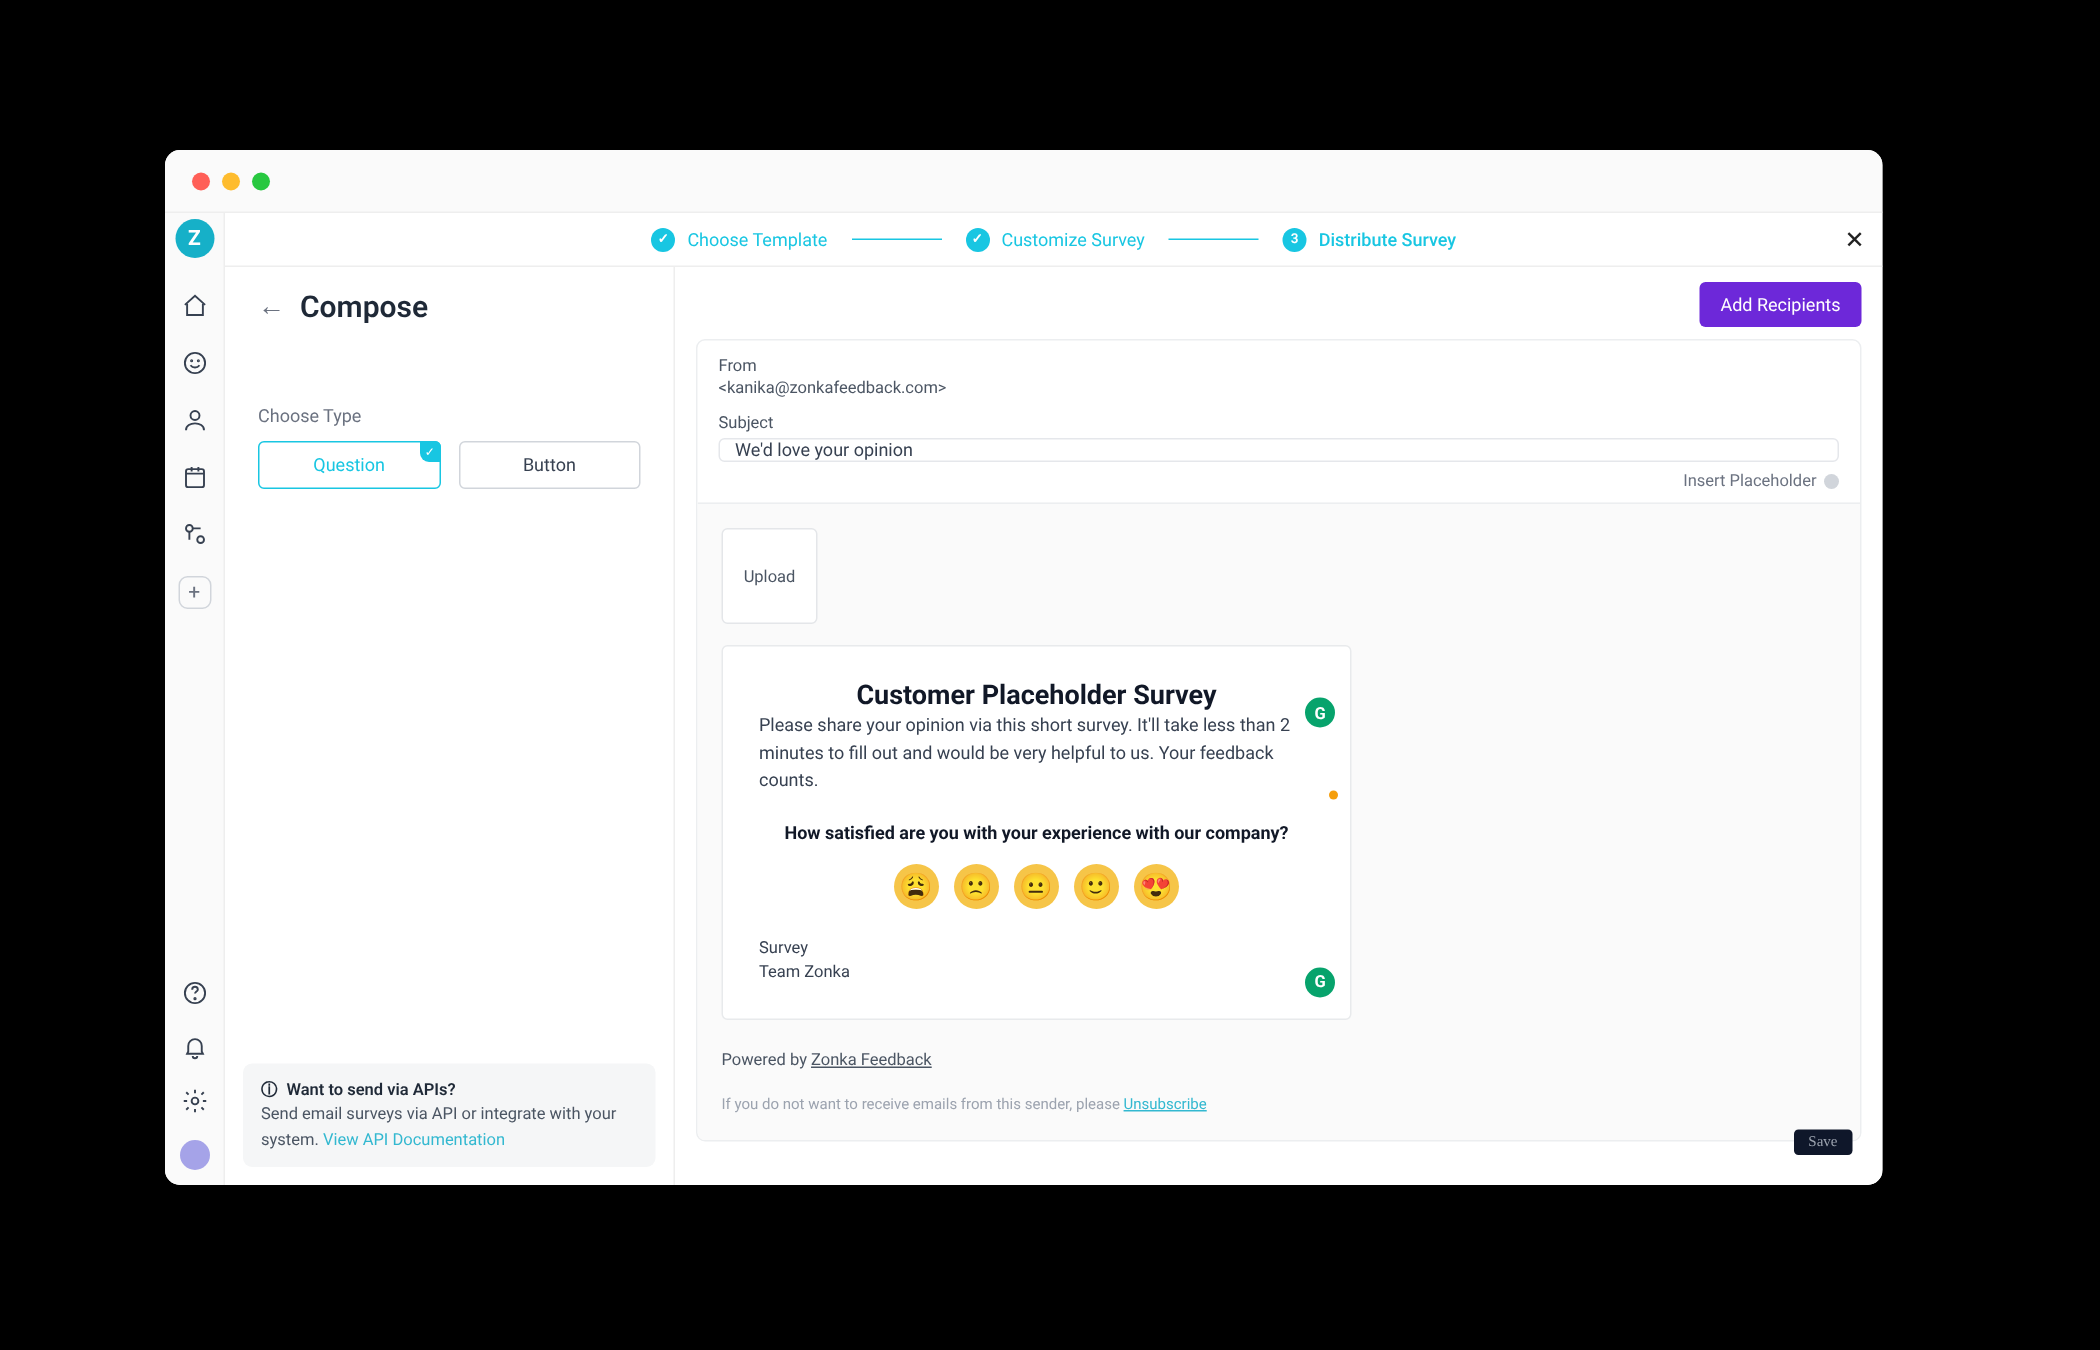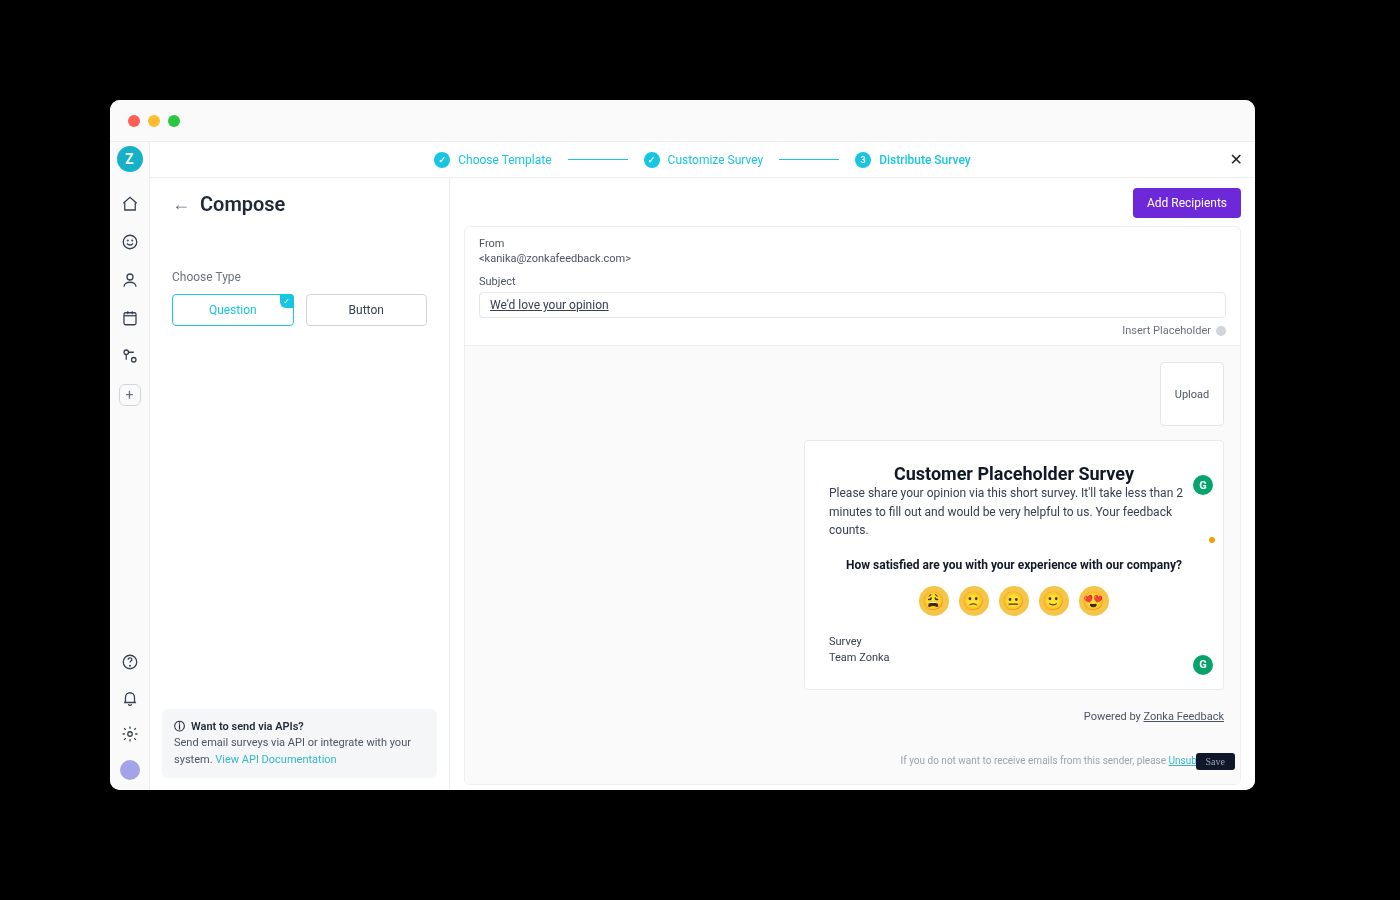--- a/index.html
+++ b/index.html
@@ -48,39 +48,39 @@
   
   .editor { flex:1; display:flex; flex-direction:column; padding:14px 14px 0 14px; overflow:hidden; }
   .header-row { display:flex; justify-content:flex-end; margin-bottom:8px; position:relative; height:26px; }
   .add-rec { position:absolute; right:0; top:-4px; background:#6d28d9; color:#fff; font-size:12px; border:none; padding:8px 14px; border-radius:4px; cursor:pointer; }
   .compose-box { border:1px solid #eceef0; border-radius:6px; overflow:hidden; display:flex; flex-direction:column; }
   .field-block { padding:10px 14px; }
   .field-label { font-size:11px; color:#4b5563; }
   .field-value { font-size:11px; color:#4b5563; margin-top:2px; }
   .subject-block { padding:0 14px 0 14px; }
   .subject-label { font-size:11px; color:#4b5563; }
-  .subject-input { width:100%; margin-top:4px; height:26px; border:1px solid #e5e7eb; border-radius:4px; padding:0 10px; font-size:12px; color:#374151;text-decoration:underline; }
+  .subject-input { width:100%; margin-top:4px; height:16px; border:1px solid #e5e7eb; border-radius:4px; padding:0 10px; font-size:12px; color:#374151; }
   .insert-ph { text-align:right; font-size:11px; color:#6b7280; padding:6px 14px 8px; display:flex; justify-content:flex-end; align-items:center; gap:5px; }
   .ph-dot { width:10px; height:10px; border-radius:50%; background:#d1d5db; display:inline-block; }
-  .email-canvas { background:#fafafa; border-top:1px solid #eceef0; padding:16px 16px 18px; display:flex; flex-direction:column; align-items:flex-end; gap:14px; }
+  .email-canvas { background:#fafafa; border-top:1px solid #eceef0; padding:16px 16px 18px; display:flex; flex-direction:column; align-items:flex-start; gap:14px; }
   .upload-box { width:64px; height:64px; border:1px solid #e4e6e9; border-radius:4px; display:flex; align-items:center; justify-content:center; font-size:11px; color:#4b5563; background:#fff; cursor:pointer; }
   .email-card { width:420px; background:#fff; border:1px solid #e8eaec; border-radius:4px; padding:22px 24px; position:relative; }
   .gcircle { position:absolute; width:20px; height:20px; border-radius:50%; background:#07a36c; color:#fff; font-size:11px; font-weight:700; display:flex; align-items:center; justify-content:center; }
   .gcircle.top { right:10px; top:34px; }
   .gcircle.bottom { right:10px; bottom:14px; }
   .orange-dot{ position:absolute; right:8px; top:96px; width:6px;height:6px;border-radius:50%;background:#f59e0b;}
   .survey-title { text-align:center; font-size:18px; font-weight:700; color:#111827; }
   .survey-intro { font-size:12px; color:#374151; line-height:1.55; }
   .survey-q { font-size:12px; font-weight:700; color:#111827; text-align:center; margin-top:18px; }
   .emoji-row { display:flex; justify-content:center; gap:10px; margin-top:14px; }
   .emoji { width:30px; height:30px; border-radius:50%; background:#f6c548; display:flex; align-items:center;justify-content:center; font-size:18px; cursor:pointer; }
   .sign { font-size:11px; color:#374151; margin-top:18px; line-height:1.5;}
   .powered { font-size:11px; color:#4b5563; text-align:center; margin-top:6px;}
   .powered .brand { text-decoration:underline; color:#4b5563;}
-  .unsub { font-size:10px; color:#9ca3af; text-align:center; margin-top:18px;}
+  .unsub { font-size:10px; color:#9ca3af; text-align:center; margin-top:4px;}
   .unsub a { color:#33b8d0; text-decoration:underline;}
   .floating-save { position:absolute; right:20px; bottom:20px; background:#0f172a; color:#9ca3af; font-size:10px; padding:3px 10px; border-radius:3px;font-family:Liberation Serif, serif;}
   svg { width:18px; height:18px; stroke:#374151; stroke-width:1.7; fill:none; }
 </style>
 </head>
 <body>
 <div class="stage">
   <div class="macwin">
 
     <div class="titlebar">

